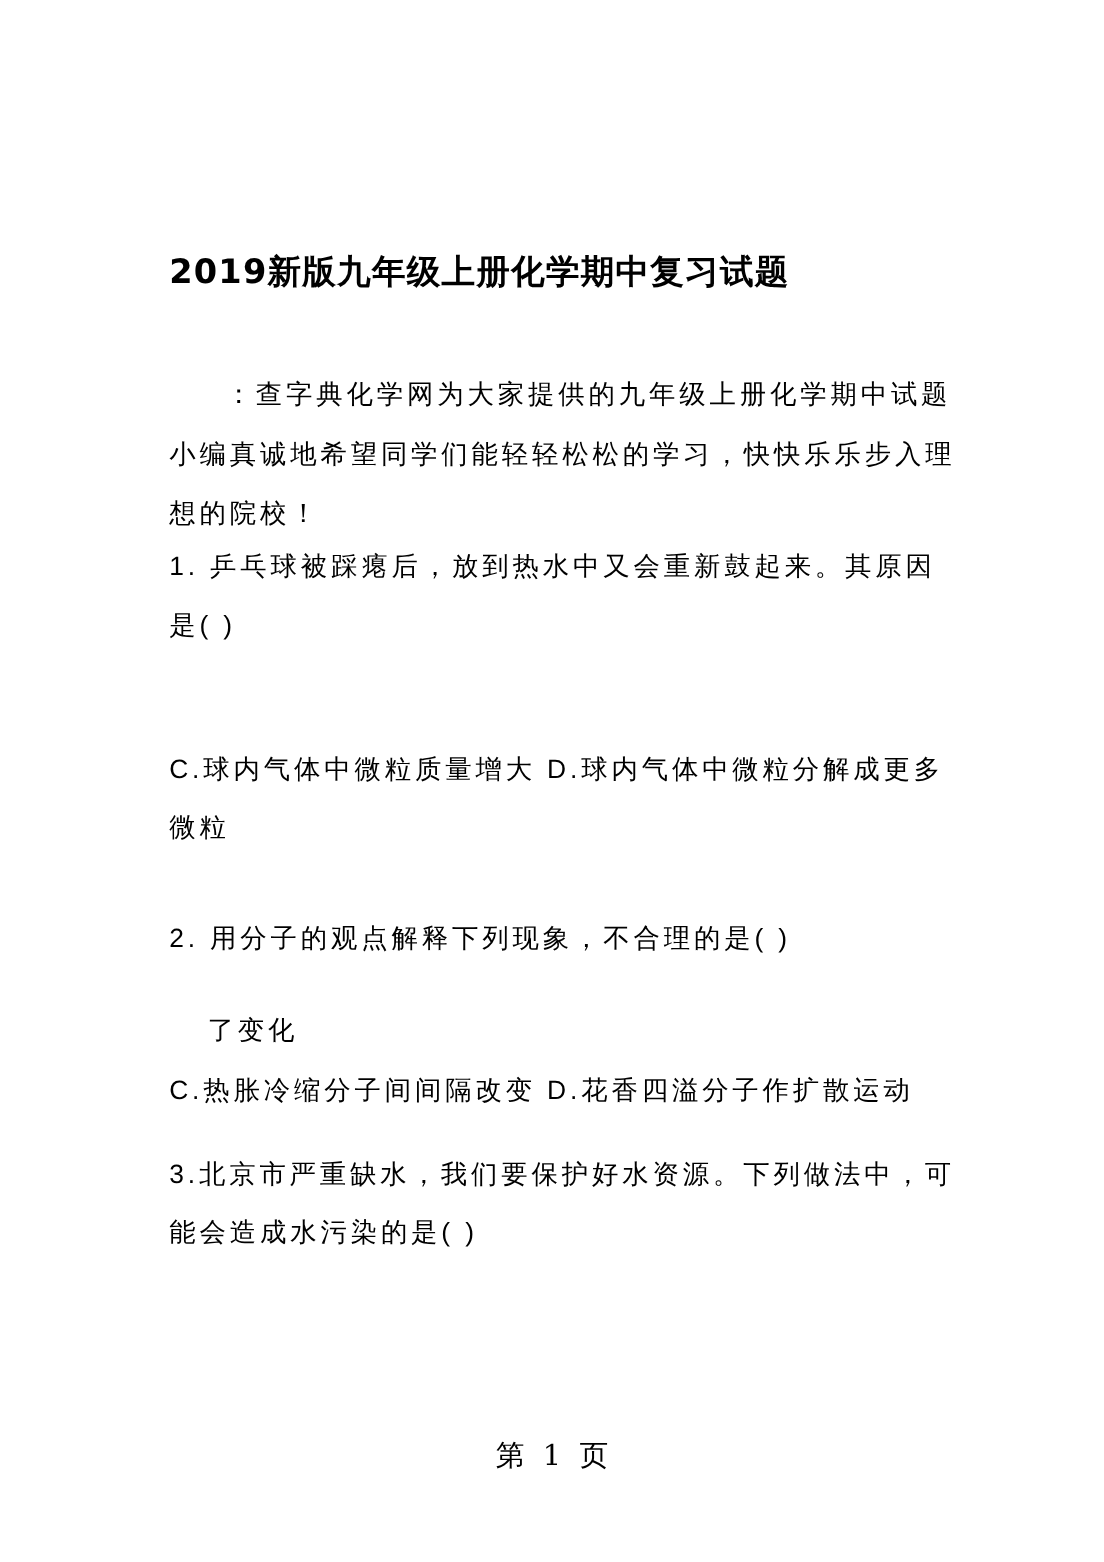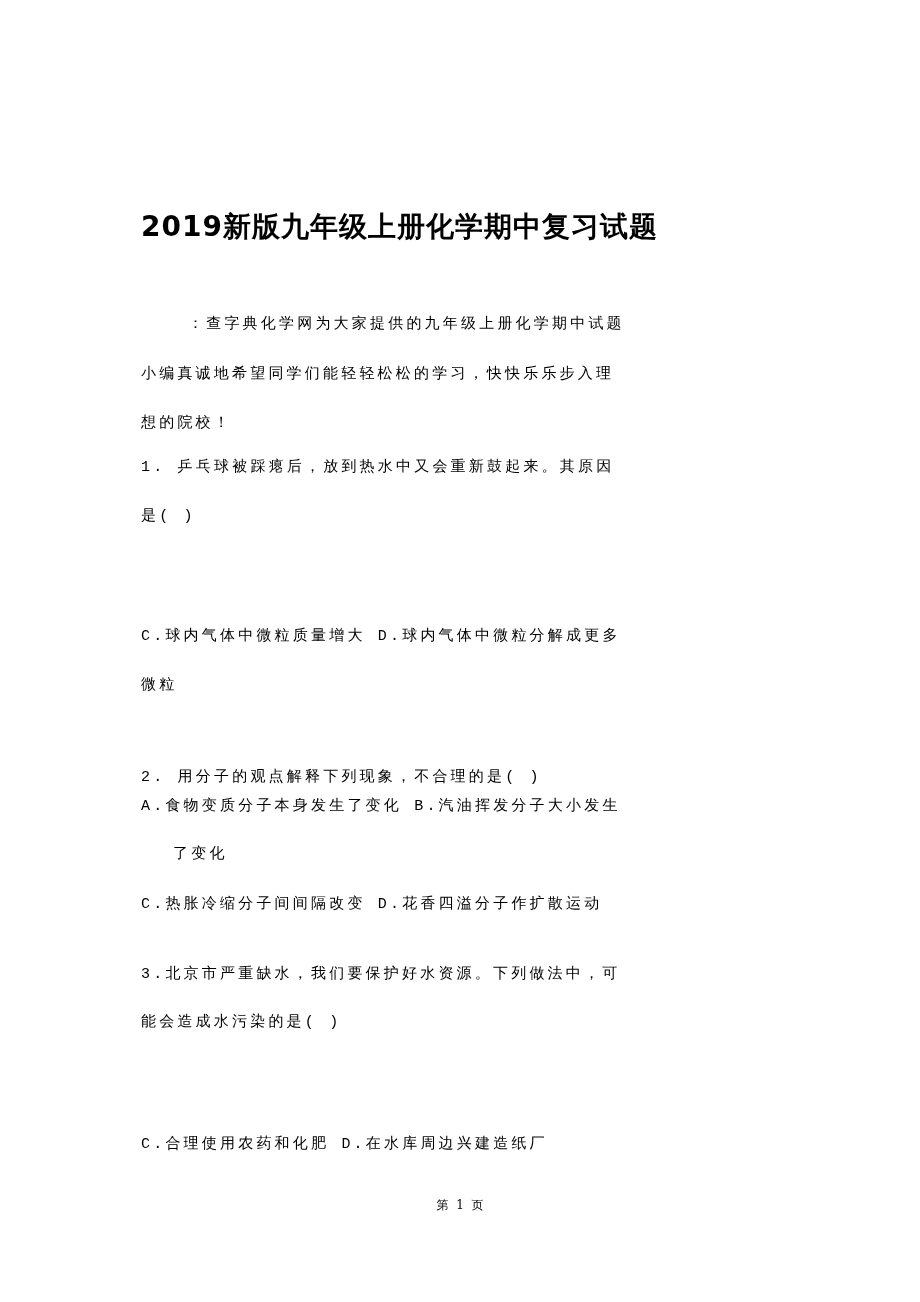--- a/index.html
+++ b/index.html
@@ -8,47 +8,45 @@
       font-family: "DejaVu Sans", sans-serif; color: #000;
     }
     .page { position: absolute; left: 0; top: 0; width: 920px; height: 1219px; background: #fff; }
     .title {
       position: absolute; left: 141px; top: 208px;
       font-size: 28px; font-weight: bold; letter-spacing: 1px; white-space: nowrap;
       font-family: "DejaVu Sans", sans-serif;
     }
     .line {
       position: absolute; left: 141px; white-space: nowrap;
-      font-size: 15px; letter-spacing: 3.2px;
-      font-family: Liberation Mono, monospace;
+      font-size: 22px; letter-spacing: 3.2px;
+      font-family: Liberation Sans, sans-serif;
     }
     .indent { left: 188px; }
     .footer {
       position: absolute; left: 0; width: 920px; top: 1197px; text-align: center;
-      font-size: 12px; font-family: "DejaVu Serif", serif; white-space: pre;
+      font-size: 24px; font-family: "DejaVu Serif", serif; white-space: pre;
     }
   </style>
 </head>
 <body>
 
 <div class="page">
   <div class="title">2019新版九年级上册化学期中复习试题</div>
 
   <div class="line indent" style="top:314px;">：查字典化学网为大家提供的九年级上册化学期中试题</div>
   <div class="line" style="top:364px;">小编真诚地希望同学们能轻轻松松的学习，快快乐乐步入理</div>
   <div class="line" style="top:413px;">想的院校！</div>
 
   <div class="line" style="top:457px;">1. 乒乓球被踩瘪后，放到热水中又会重新鼓起来。其原因</div>
   <div class="line" style="top:506px;">是( )</div>
   <div class="line" style="top:626px;text-align:center;">C.球内气体中微粒质量增大 D.球内气体中微粒分解成更多</div>
   <div class="line" style="top:675px;">微粒</div>
 
   <div class="line" style="top:724px;margin-top:43px;">2. 用分子的观点解释下列现象，不合理的是( )</div>
-  <div class="line" style="top:796px;">A.食物变质分子本身发生了变化 B.汽油挥发分子大小发生</div>
   <div class="line" style="top:844px;margin-left:32px;">了变化</div>
   <div class="line" style="top:894px;">C.热胀冷缩分子间间隔改变 D.花香四溢分子作扩散运动</div>
 
   <div class="line" style="top:964px;">3.北京市严重缺水，我们要保护好水资源。下列做法中，可</div>
   <div class="line" style="top:1012px;">能会造成水污染的是( )</div>
-  <div class="line" style="top:1134px;">C.合理使用农药和化肥 D.在水库周边兴建造纸厂</div>
 
   <div class="footer">第  1  页</div>
 </div>
 
 </body></html>

